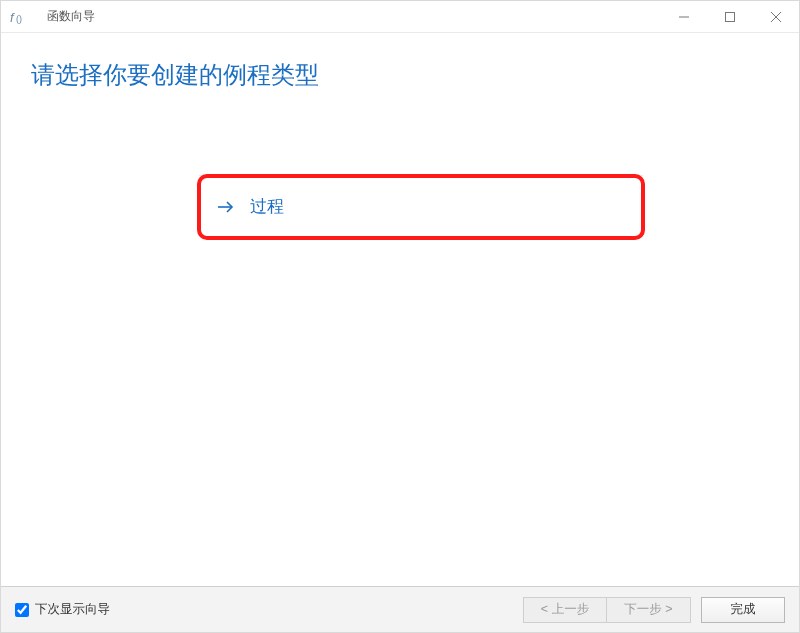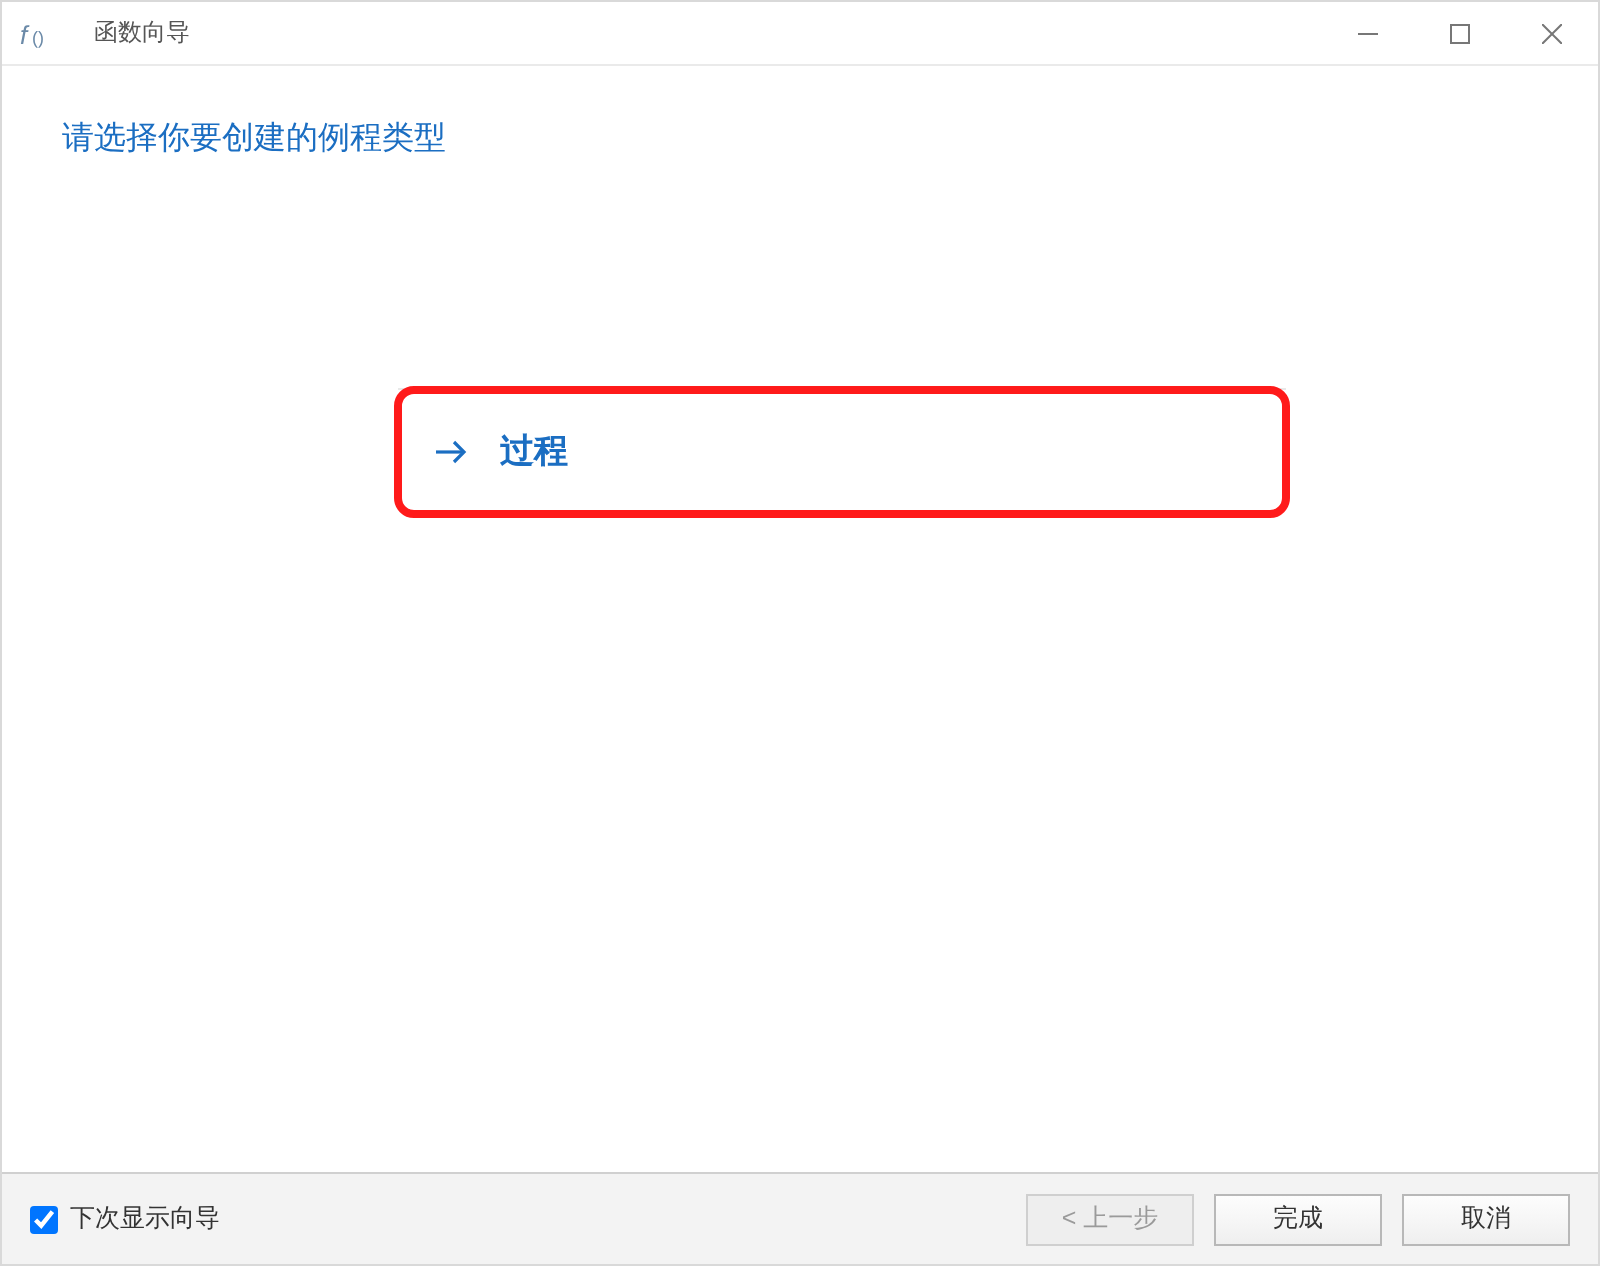--- a/index.html
+++ b/index.html
@@ -38,24 +38,24 @@
   }
   .winbtn svg { display: block; }
 
   
   .content {
     flex: 1 1 auto;
     padding: 26px 30px 0 30px;
     position: relative;
   }
   .heading {
-    font-size: 16px;
+    font-size: 24px;
     color: #1b6ec2;
     font-weight: 400;
-    margin-bottom: 114px;
+    margin-bottom: 84px;
   }
 
   .option-list {
     width: 444px;
     margin-left: 168px;
     border-top: 1px solid #e8e8e8;
   }
   .option {
     display: flex;
     align-items: center;
@@ -68,21 +68,20 @@
     color: #1b6ec2;
     background: #fff;
     cursor: pointer;
   }
   .option.highlight {
     outline: 4px solid #ff1a1a;
     outline-offset: -2px;
     border-radius: 8px;
     position: relative;
     z-index: 2;
-    font-weight: bold;
   }
   .arrow-icon {
     color: #1b6ec2;
     font-size: 18px;
     display: inline-flex;
     align-items: center;
   }
 
   
   .footer {
@@ -176,18 +175,18 @@
   </div>
 
   <div class="footer">
     <label class="chk">
       <input type="checkbox" checked="" style="">
       <span>下次显示向导</span>
     </label>
     <span class="footer-spacer"></span>
     <span class="btn-group">
       <button class="btn" disabled="">&lt; 上一步</button>
+      <button class="btn" disabled="">下一步 &gt;</button>
     </span>
     <button class="btn">完成</button>
-    <button class="btn">取消</button>
   </div>
 
 </div>
 
 </body></html>

